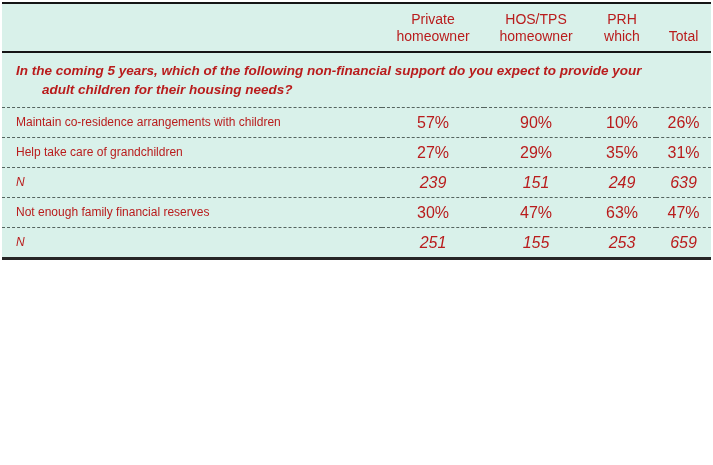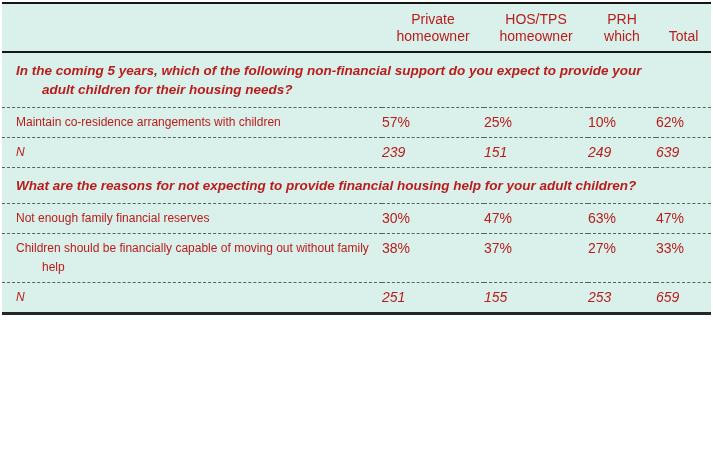--- a/index.html
+++ b/index.html
@@ -43,22 +43,23 @@
     margin-left: 25px;
   }
   td.lbl {
     font-size: 12px;
     line-height: 19px;
     padding: 5px 4px 5px 40px;
     text-indent: -26px;
     vertical-align: top;
   }
   td.val {
-    font-size: 14px;
+    font-size: 16px;
     line-height: 19px;
+    text-align: center;
     vertical-align: top;
     padding: 5px 0 5px 0;
   }
   tr.n-row td { font-style: italic; }
 </style>
 </head>
 <body>
 
 <div class="page">
   <table class="survey">
@@ -79,48 +80,45 @@
       </tr>
     </thead>
     <tbody>
 
       <tr class="question-row first">
         <td class="question" colspan="5">In the coming 5 years, which of the following non-financial support do you expect to provide your adult children for their housing needs?</td>
       </tr>
       <tr>
         <td class="lbl">Maintain co-residence arrangements with children</td>
         <td class="val">57%</td>
-        <td class="val">25%</td>
+        <td class="val">90%</td>
         <td class="val">10%</td>
-        <td class="val">62%</td>
+        <td class="val">26%</td>
+      </tr>
+      <tr>
+        <td class="lbl">Help take care of grandchildren</td>
+        <td class="val">27%</td>
+        <td class="val">29%</td>
+        <td class="val">35%</td>
+        <td class="val">31%</td>
       </tr>
       <tr class="n-row">
         <td class="lbl">N</td>
         <td class="val">239</td>
         <td class="val">151</td>
         <td class="val">249</td>
         <td class="val">639</td>
       </tr>
 
-      <tr class="question-row">
-        <td class="question" colspan="5">What are the reasons for not expecting to provide financial housing help for your adult children?</td>
-      </tr>
       <tr>
         <td class="lbl">Not enough family financial reserves</td>
         <td class="val">30%</td>
         <td class="val">47%</td>
         <td class="val">63%</td>
         <td class="val">47%</td>
-      </tr>
-      <tr>
-        <td class="lbl">Children should be financially capable of moving out without family help</td>
-        <td class="val">38%</td>
-        <td class="val">37%</td>
-        <td class="val">27%</td>
-        <td class="val">33%</td>
       </tr>
       <tr class="n-row">
         <td class="lbl">N</td>
         <td class="val">251</td>
         <td class="val">155</td>
         <td class="val">253</td>
         <td class="val">659</td>
       </tr>
     </tbody>
   </table>

